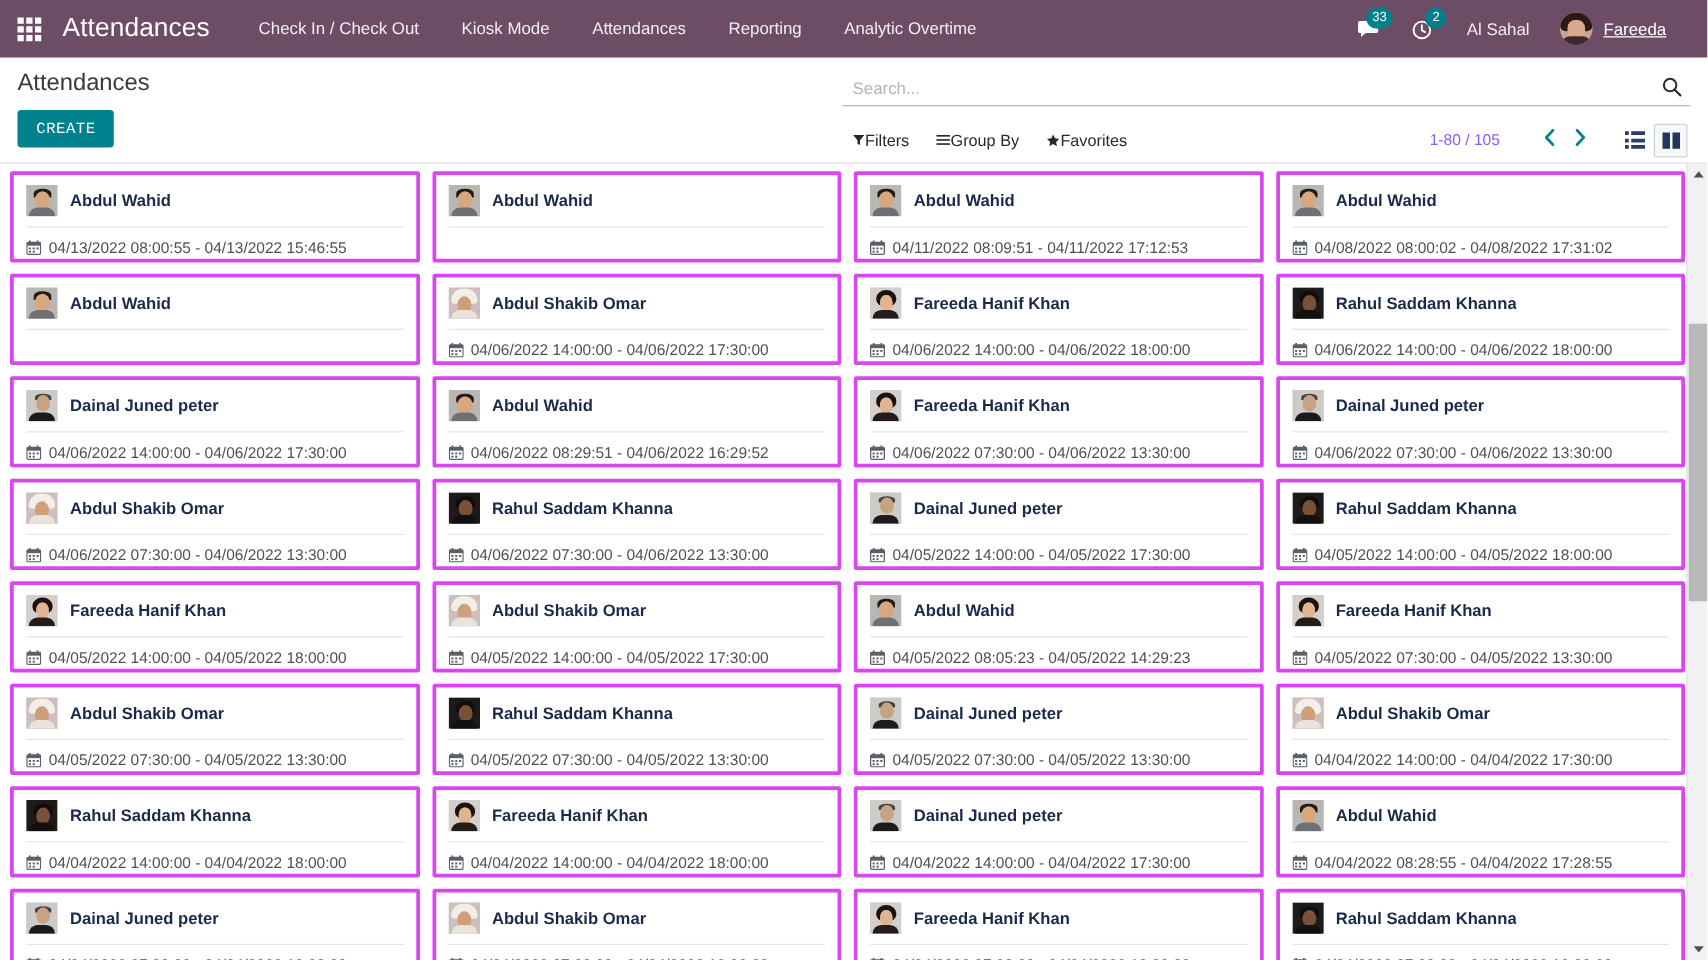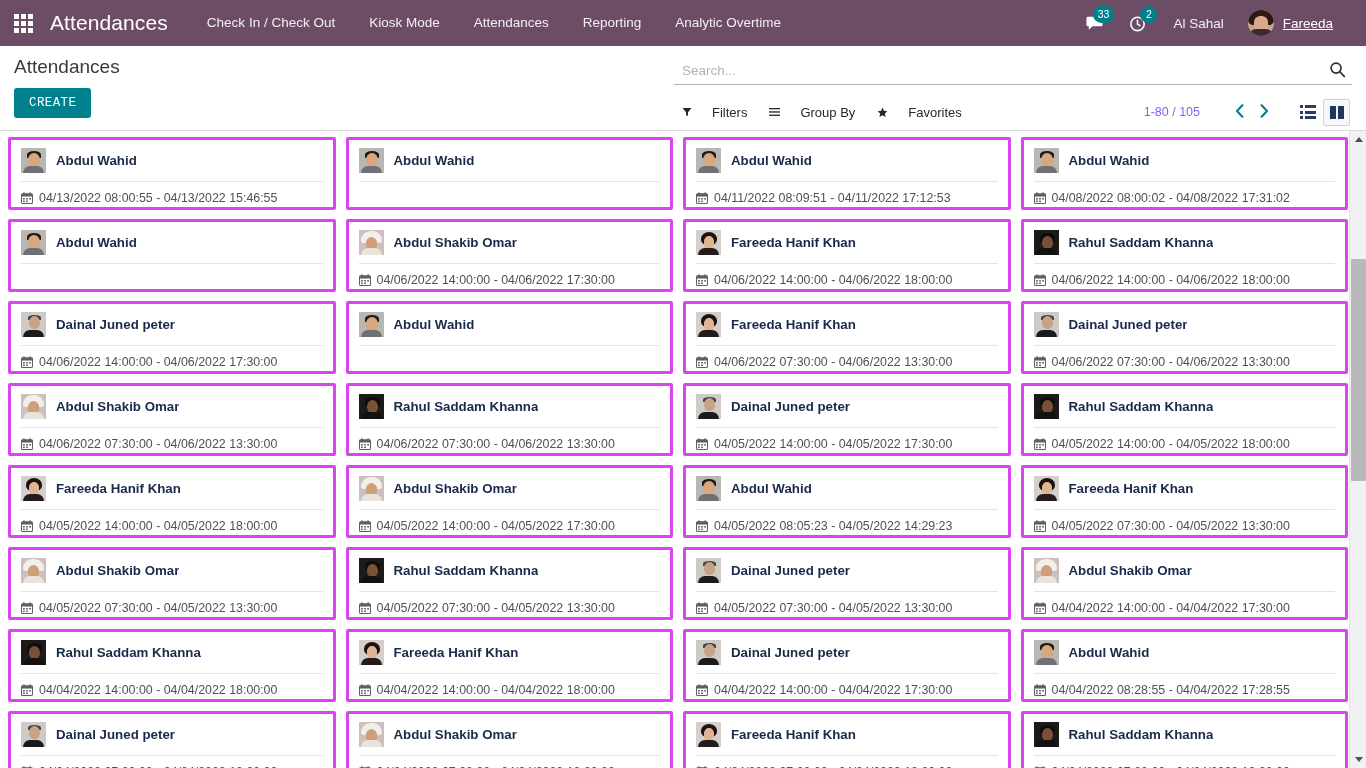--- a/index.html
+++ b/index.html
@@ -175,21 +175,21 @@
     height: 44px;
   }
   .dropdown-btn {
     font-size: 13px;
     color: #24292d;
     padding: 3px 12px 3px 0;
     margin-right: 10px;
     cursor: pointer;
     display: flex;
     align-items: center;
-    gap: 20px;
+    gap: 0;
     white-space: nowrap;
   }
 
   .cp-pager {
     margin-left: auto;
     display: flex;
     align-items: center;
     gap: 2px;
   }
   .pager-count { font-size: 12.5px; color: #8b5cf6; margin-right: 26px; white-space: nowrap; }
@@ -655,20 +655,36 @@
             </span>
             <span>04/06/2022 14:00:00 - 04/06/2022 17:30:00</span>
           </div>
         </div>
         <div class="k-card">
           <div class="k-top">
             <span class="av av-wahid"><span class="bg"></span><span class="hairtop"></span><span class="scarf"></span><span class="head"></span><span class="head2"></span><span class="face2"></span><span class="torso"></span></span>
             <span class="k-name">Abdul Wahid</span>
           </div>
           <div class="k-sep"></div>
+          <div class="k-bottom">
+            <span class="cal-icon">
+              <svg width="12" height="12" viewBox="0 0 14 14">
+                <rect x="0.6" y="2.2" width="12.8" height="11.2" rx="1.2" fill="none" stroke="#5a6067" stroke-width="1.2"></rect>
+                <rect x="0.6" y="2.2" width="12.8" height="3.1" fill="#5a6067"></rect>
+                <rect x="2.6" y="0.4" width="1.6" height="2.6" fill="#5a6067"></rect>
+                <rect x="9.8" y="0.4" width="1.6" height="2.6" fill="#5a6067"></rect>
+                <rect x="2.4" y="7" width="2" height="1.8" fill="#5a6067"></rect>
+                <rect x="6" y="7" width="2" height="1.8" fill="#5a6067"></rect>
+                <rect x="9.6" y="7" width="2" height="1.8" fill="#5a6067"></rect>
+                <rect x="2.4" y="10" width="2" height="1.8" fill="#5a6067"></rect>
+                <rect x="6" y="10" width="2" height="1.8" fill="#5a6067"></rect>
+              </svg>
+            </span>
+            <span>04/06/2022 08:29:51 - 04/06/2022 16:29:52</span>
+          </div>
         </div>
         <div class="k-card">
           <div class="k-top">
             <span class="av av-fareeda"><span class="bg"></span><span class="hairtop"></span><span class="scarf"></span><span class="head"></span><span class="head2"></span><span class="face2"></span><span class="torso"></span></span>
             <span class="k-name">Fareeda Hanif Khan</span>
           </div>
           <div class="k-sep"></div>
           <div class="k-bottom">
             <span class="cal-icon">
               <svg width="12" height="12" viewBox="0 0 14 14">

